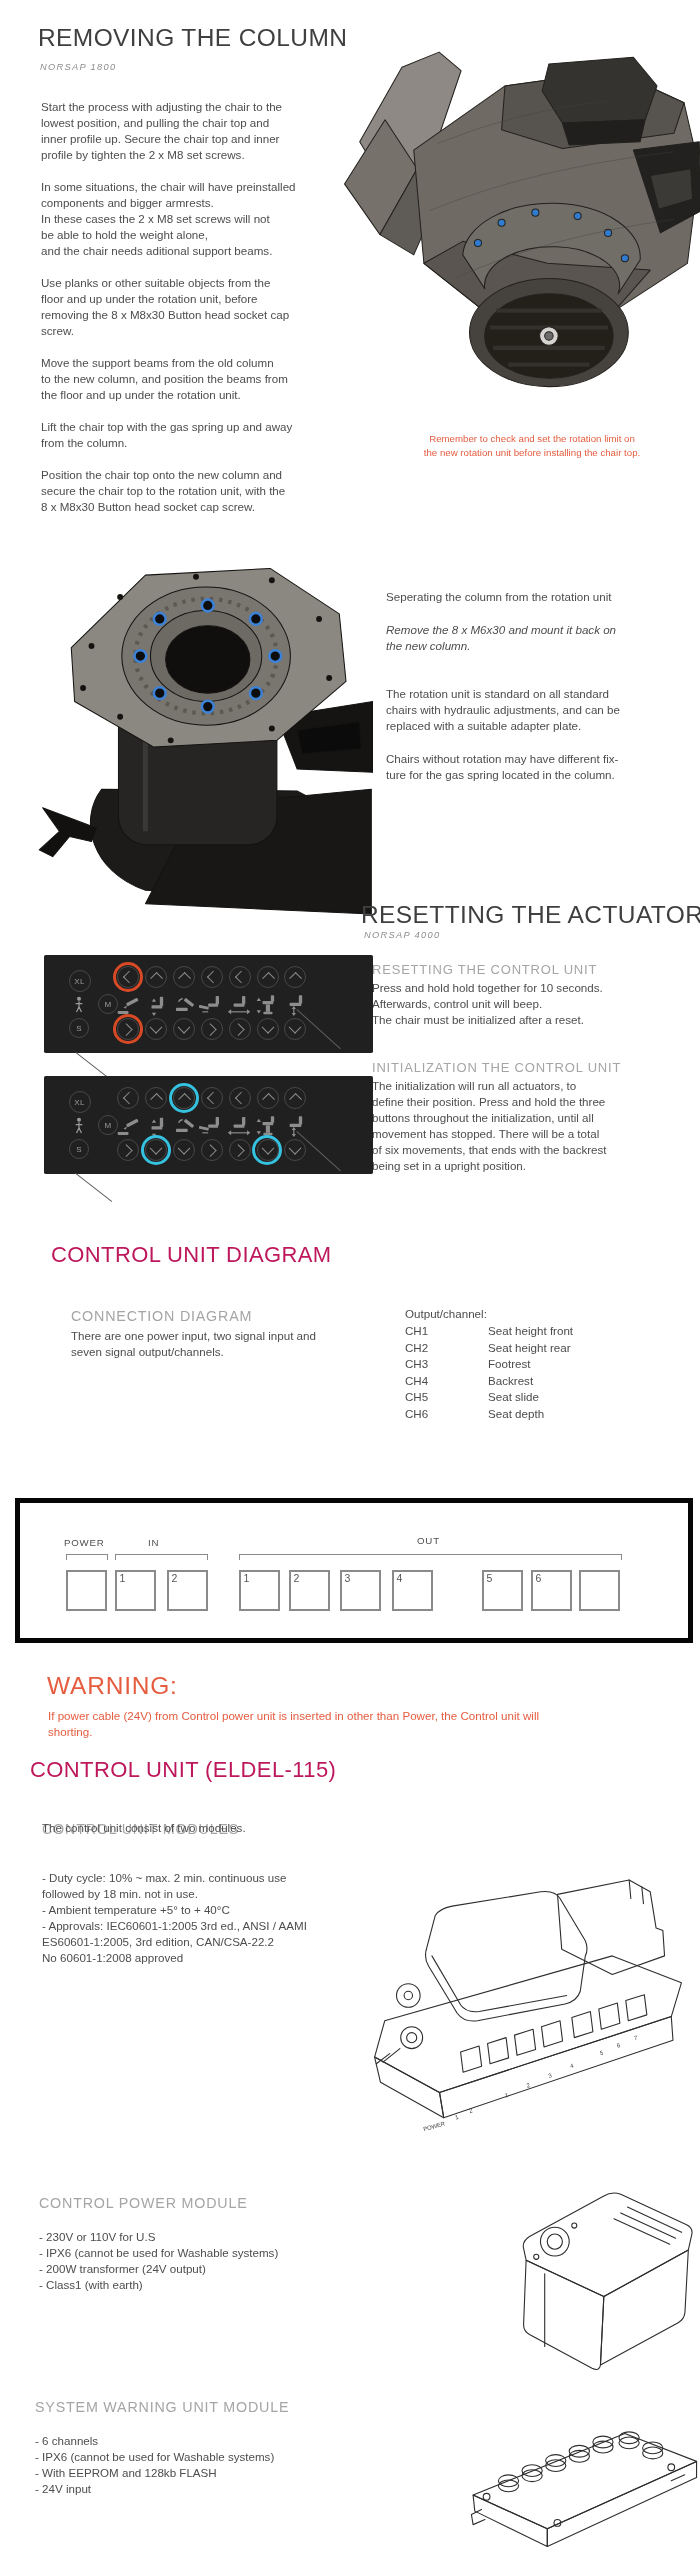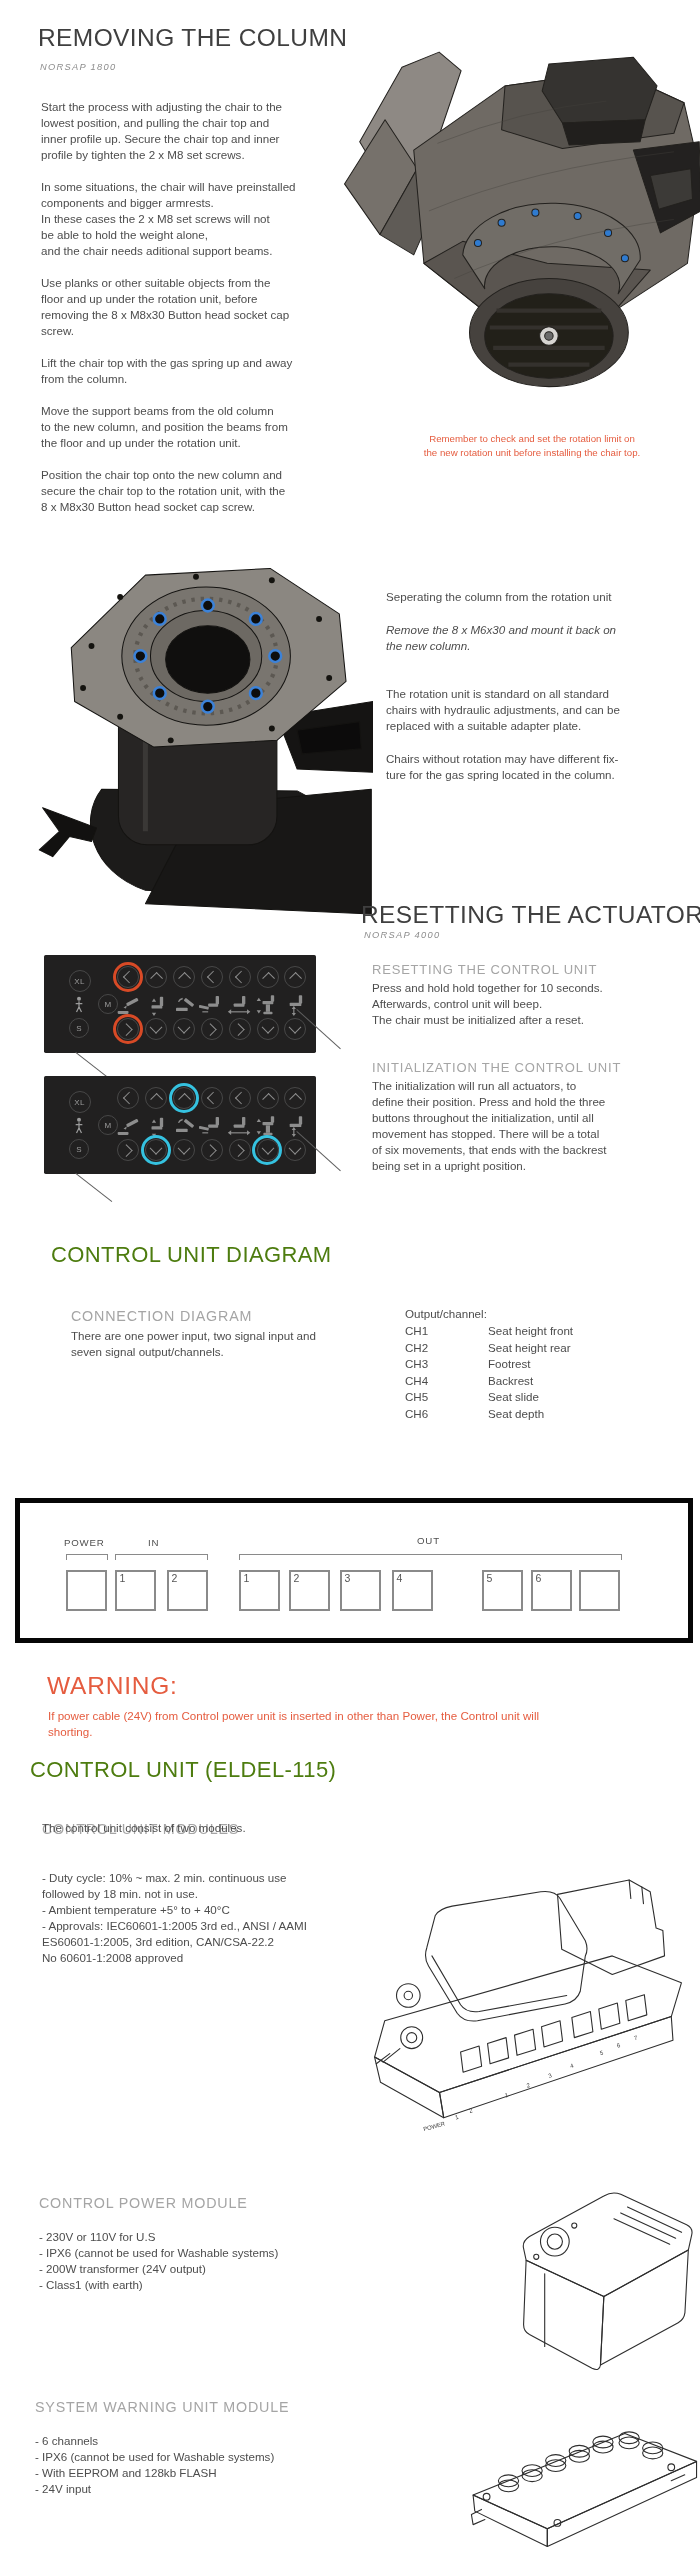--- a/index.html
+++ b/index.html
@@ -1,31 +1,31 @@
 <!DOCTYPE html>
 <html style="font-size:13.5px"><head>
 <meta charset="utf-8">
 <style>
   html,body{margin:0;padding:0;background:#ffffff;}
   .page{position:relative;width:700px;height:2576px;background:#fff;overflow:hidden;
         font-family:"Liberation Sans",sans-serif;color:#4c4c4c;}
   .abs{position:absolute;}
   .title{font-size:24.5px;font-weight:300;letter-spacing:0.4px;color:#3f3f3f;white-space:nowrap;}
-  .title2{font-size:22px;font-weight:300;letter-spacing:0.4px;color:#4d7c0f;white-space:nowrap;}
+  .title2{font-size:22px;font-weight:300;letter-spacing:0.4px;color:#be185d;white-space:nowrap;}
   .subtitle{font-style:italic;font-size:9.3px;color:#8d8d8d;letter-spacing:1.3px;}
   .body{font-size:11.6px;line-height:16px;color:#4d4d4d;}
   .pre{white-space:pre-line;}
   .grayhead{font-size:14.3px;font-weight:300;letter-spacing:0.8px;color:#a5a5a5;white-space:nowrap;}
   .red{color:#e55c3f;}
   .ital{font-style:italic;}
   .caption{font-size:9.7px;line-height:13.5px;text-align:center;}
   .row{line-height:16.5px;font-size:11.6px;}
   .row .lbl{display:inline-block;width:83px;}
   
-  .panel{width:272px;height:98px;background:#212020;border-radius:1.7px;}
+  .panel{width:329px;height:98px;background:#212020;border-radius:1.7px;}
   .pbtn{position:absolute;width:22px;height:22px;border:0.8px solid #474747;border-radius:50%;
         box-sizing:border-box;display:flex;align-items:center;justify-content:center;}
   .pbtn.sm{width:20px;height:20px;}
   .ptxt{font-size:8px;color:#9c9c9c;letter-spacing:0.4px;}
   .chev{display:block;width:7.6px;height:7.6px;border-top:1.9px solid #8d8d8d;border-right:1.9px solid #8d8d8d;}
   .chev.up{transform:rotate(-45deg);margin-top:3.4px;}
   .chev.down{transform:rotate(135deg);margin-bottom:3.4px;}
   .chev.left{transform:rotate(-135deg);margin-left:3.4px;}
   .chev.right{transform:rotate(45deg);margin-right:3.4px;}
   .picon{position:absolute;width:25px;height:22px;}
@@ -57,25 +57,25 @@
 profile by tighten the 2 x M8 set screws.</div>
     <div class="body pre" style="margin-bottom:16px;">In some situations, the chair will have preinstalled
 components and bigger armrests.
 In these cases the 2 x M8 set screws will not
 be able to hold the weight alone,
 and the chair needs aditional support beams.</div>
     <div class="body pre" style="margin-bottom:16px;">Use planks or other suitable objects from the
 floor and up under the rotation unit, before
 removing the 8 x M8x30 Button head socket cap
 screw.</div>
-    <div class="body pre" style="margin-bottom:16px;">Lift the chair top with the gas spring up and away
-from the column.</div>
     <div class="body pre" style="margin-bottom:16px;">Move the support beams from the old column
 to the new column, and position the beams from
 the floor and up under the rotation unit.</div>
+    <div class="body pre" style="margin-bottom:16px;">Lift the chair top with the gas spring up and away
+from the column.</div>
     <div class="body pre">Position the chair top onto the new column and
 secure the chair top to the rotation unit, with the
 8 x M8x30 Button head socket cap screw.</div>
   </div>
 
   <svg class="abs" style="left:336px;top:42px;" width="365" height="397" viewBox="0 0 432 470">
     <g stroke="#23211e" stroke-width="1.2" stroke-linejoin="round">
       <polygon points="28,118 78,30 122,12 148,34 112,140 58,168" fill="#8e8984"></polygon>
       <polygon points="10,168 58,92 96,150 52,228" fill="#76716b"></polygon>
       <polygon points="52,228 96,150 128,170 92,252" fill="#5f5b56"></polygon>

